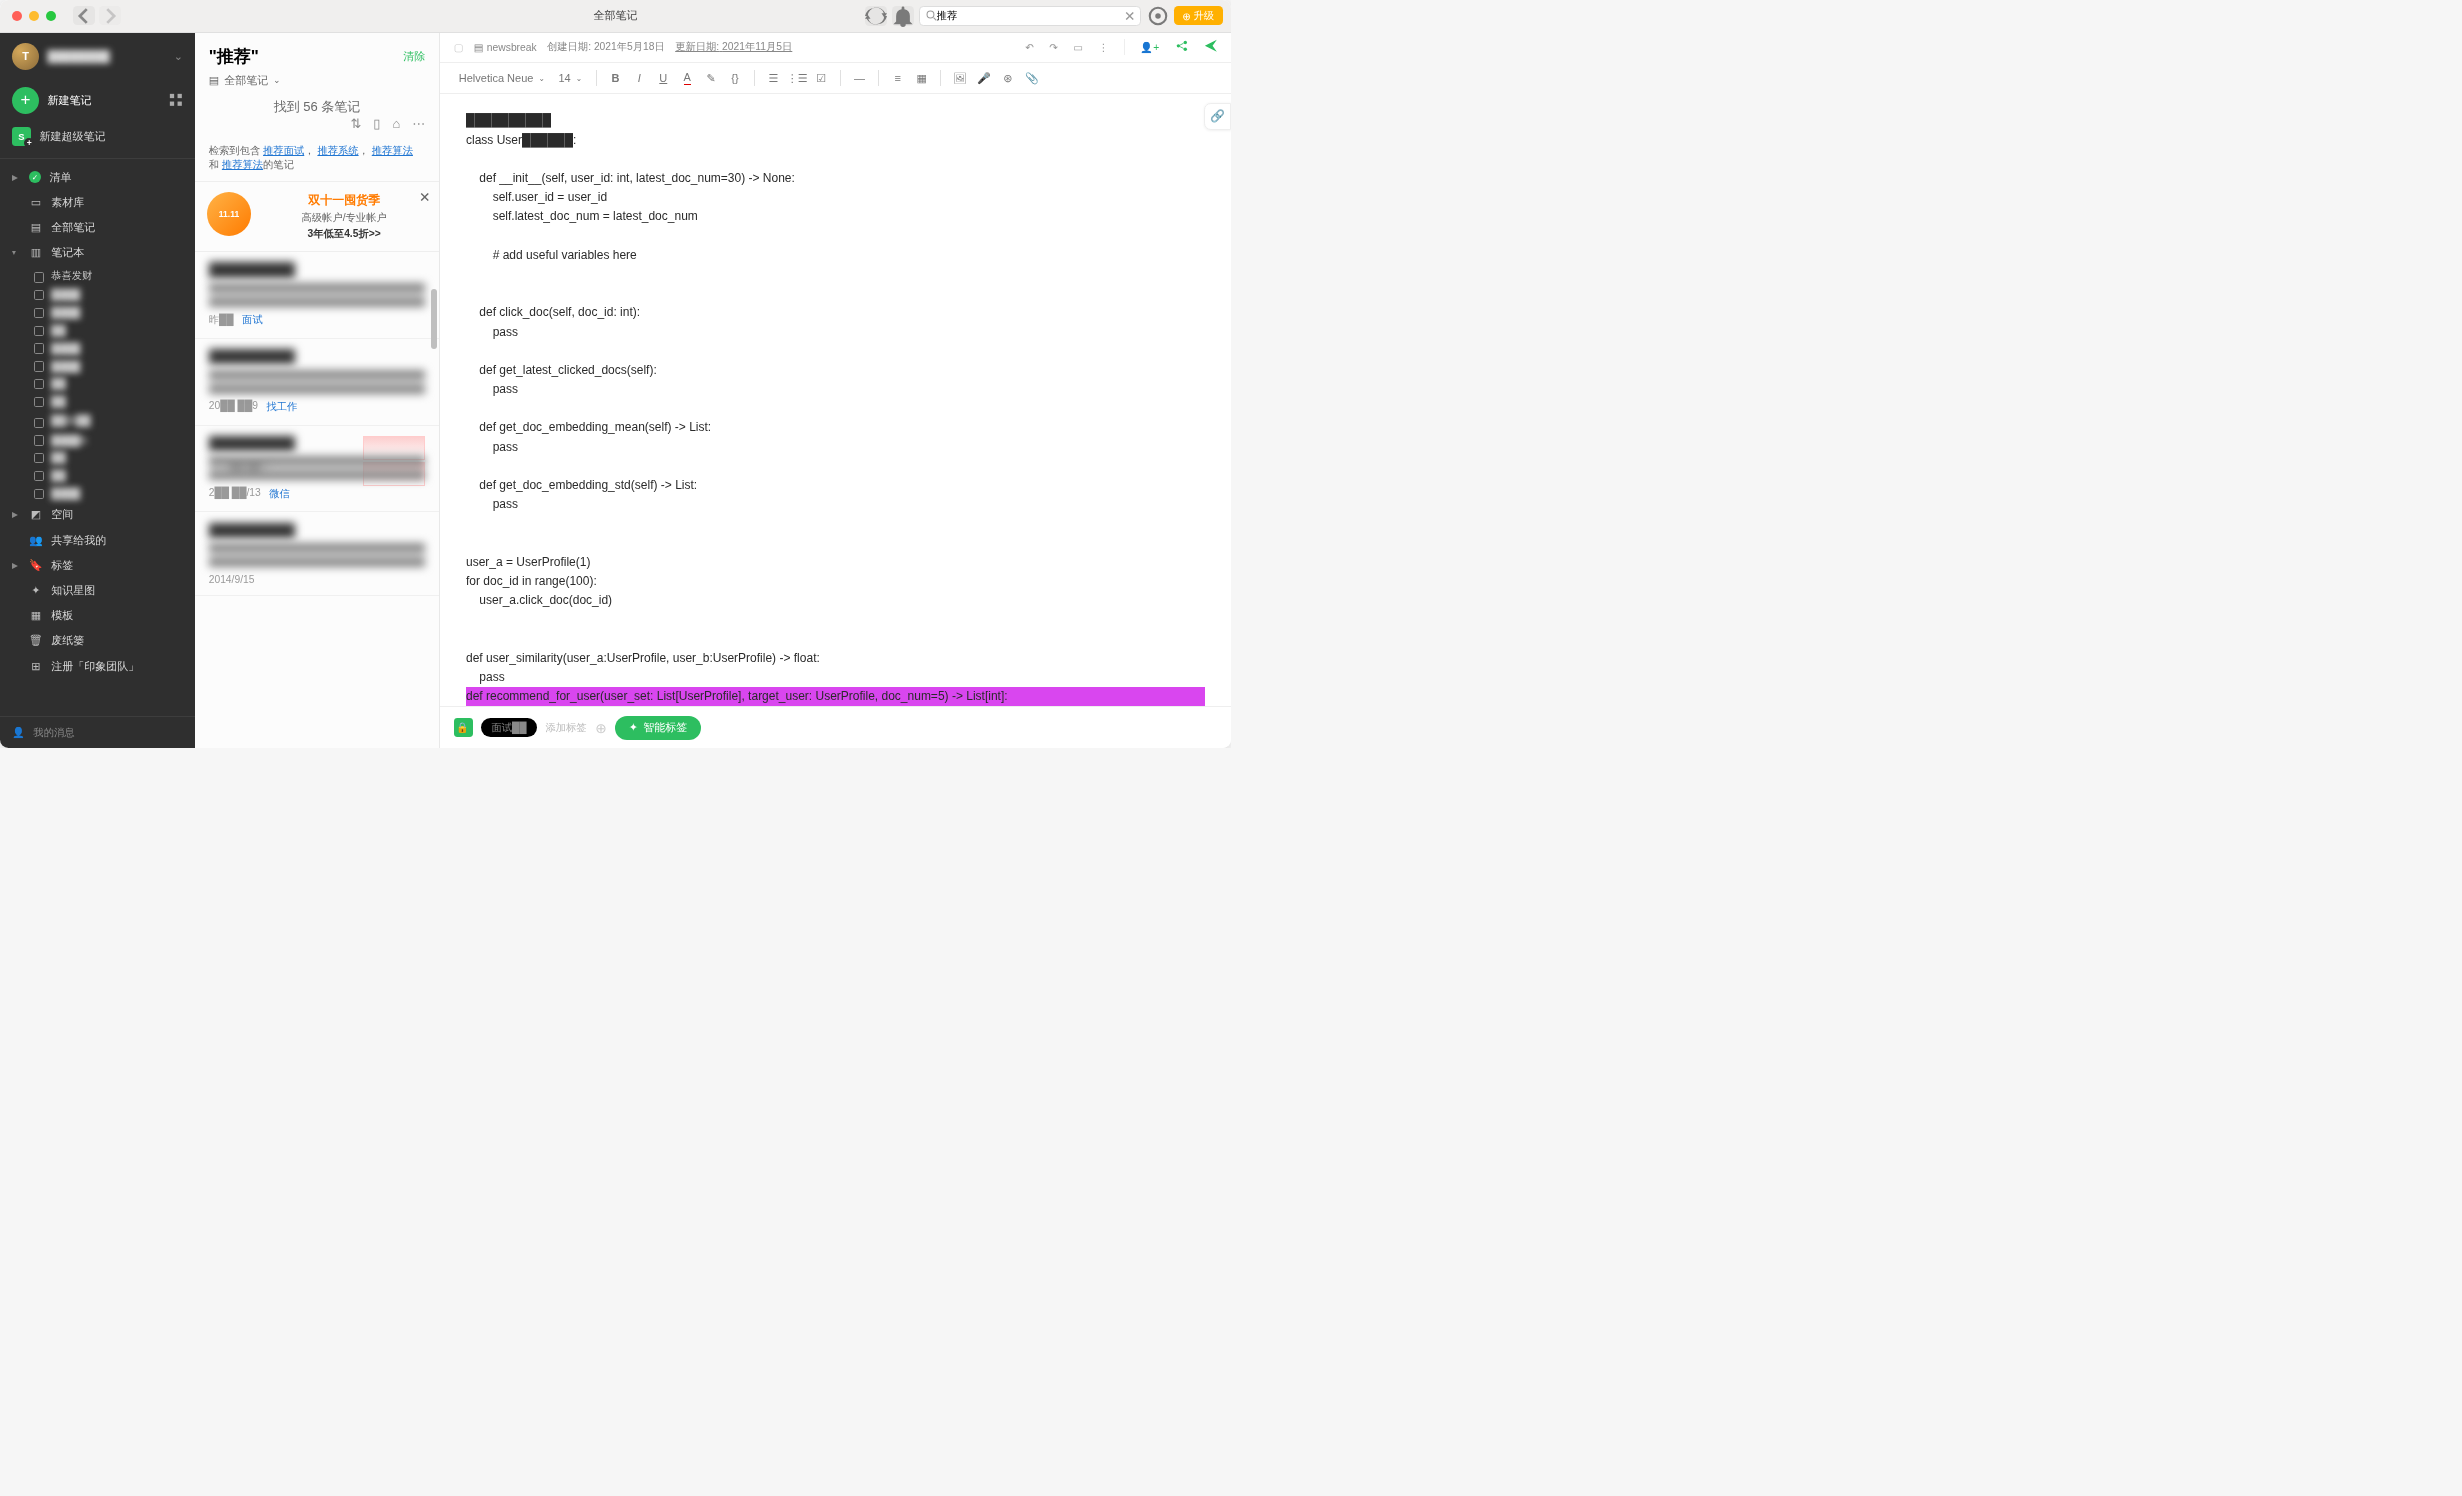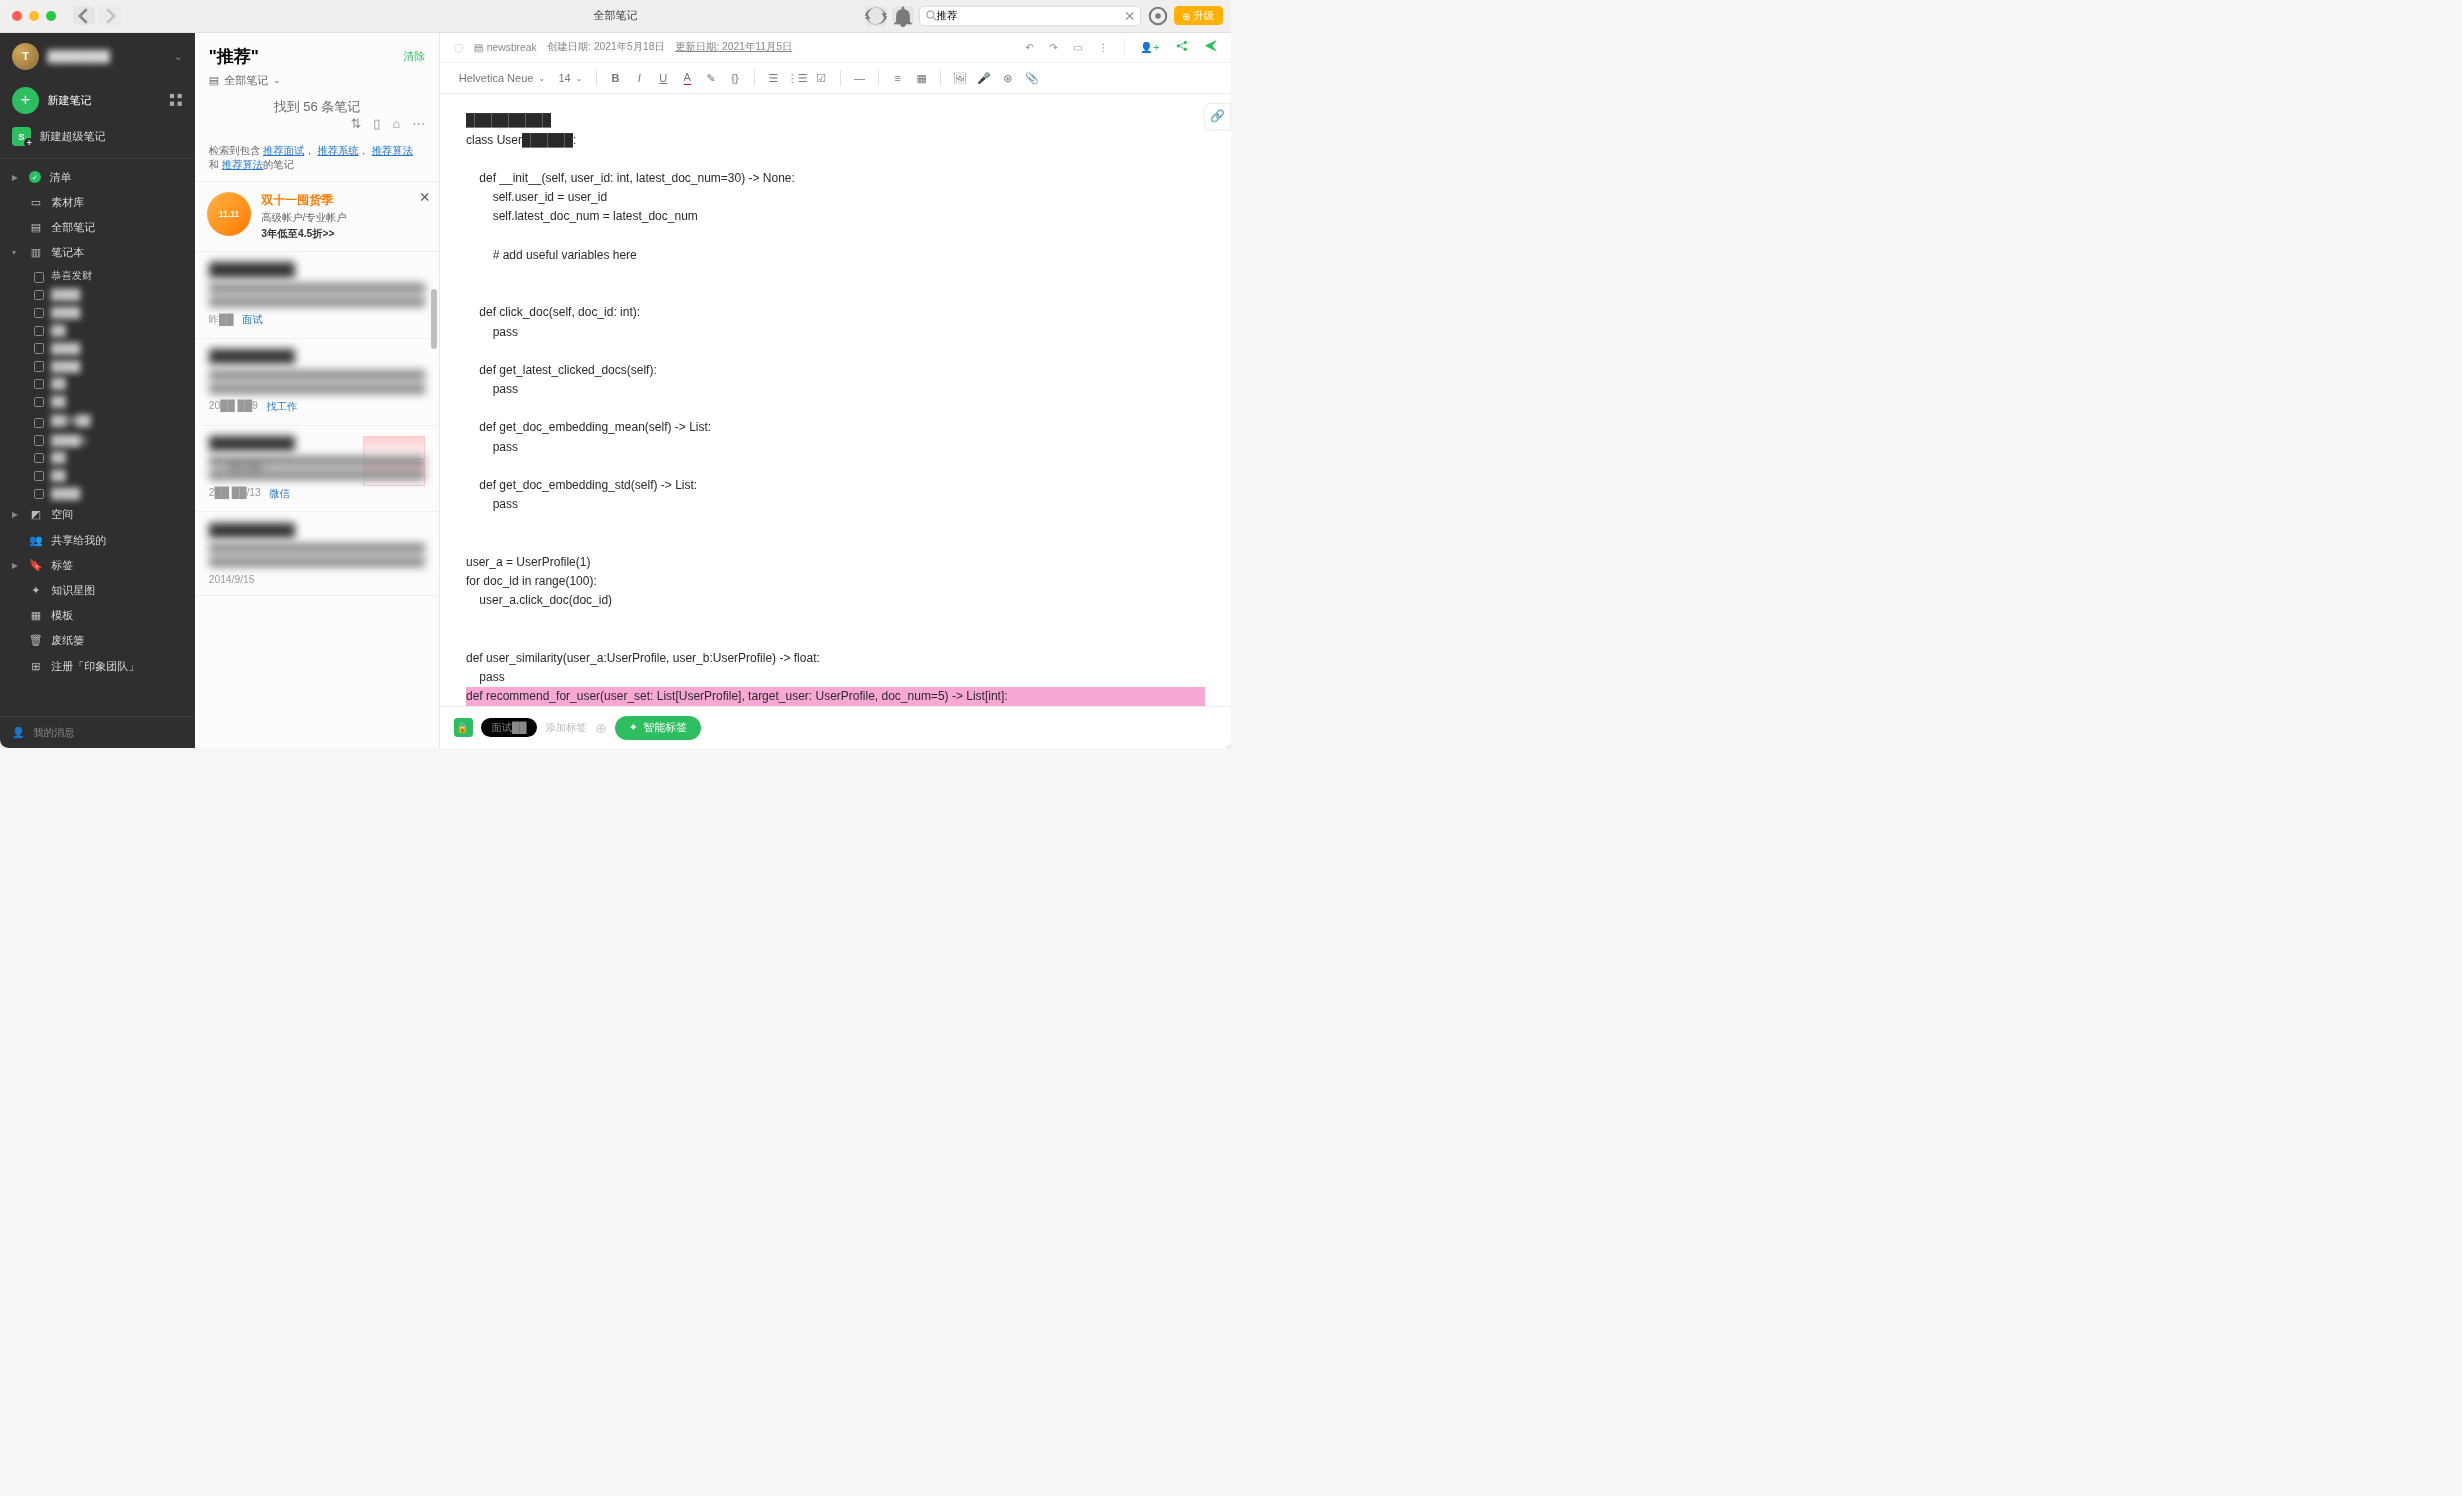--- a/index.html
+++ b/index.html
@@ -54,21 +54,21 @@
 .nl-header { padding:12px 13.7px 5.1px; display:flex; align-items:center; justify-content:space-between; }
 .nl-title { font-size:17px; font-weight:600; }
 .nl-clear { color:#2dbe60; font-size:11px; }
 .nl-src { padding:0 13.7px 6.8px; display:flex; align-items:center; gap:5.1px; color:#6a6a6a; font-size:11px; }
 .nl-count-row { padding:3.4px 13.7px 8.5px; display:flex; align-items:center; font-size:13px; color:#6a6a6a;flex-direction:column; }
 .nl-count-row .icons { margin-left:auto; display:flex; gap:12px; color:#8a8a8a; }
 .nl-suggest { padding:5.1px 13.7px 8.5px; font-size:10.3px; color:#6a6a6a; border-bottom:0.9px solid #eee; }
 .nl-suggest a { color:#2176d2; text-decoration:underline; }
 .promo { display:flex; padding:10.3px 12px; gap:10.3px; border-bottom:0.9px solid #eee; position:relative; }
 .promo-badge { width:44px; height:44px; border-radius:50%; background:linear-gradient(135deg,#ffb347,#ff7b00); display:flex; align-items:center; justify-content:center; color:#fff; font-size:19px; font-weight:bold; }
-.promo-txt { flex:1; font-size:10.3px; }
+.promo-txt { flex:1; font-size:10.3px;text-align:center; }
 .promo-title { color:#ff7b00; font-weight:600; font-size:12px; }
 .promo-sub { color:#666; margin-top:1.7px; }
 .promo-sub strong { color:#333; }
 .promo-close { position:absolute; top:6.8px; right:8.5px; color:#666; font-size:13.7px; }
 .note-items { flex:1; overflow-y:auto; }
 .note-item { padding:10.3px 13.7px; border-bottom:0.9px solid #f0f0f0; }
 .ni-title { font-size:12px; font-weight:600; filter:blur(4.3px); margin-bottom:5.1px; height:15.4px; background:linear-gradient(90deg,#333 40%,transparent 40%); }
 .ni-snippet { font-size:10.3px; color:#888; filter:blur(4.3px); height:24px; background:linear-gradient(#888 40%,transparent 40%,transparent 60%,#888 60%); margin-bottom:6.8px; }
 .ni-meta { font-size:10.3px; color:#999; display:flex; gap:8.5px; }
 .ni-tag { color:#2176d2; }
@@ -81,21 +81,21 @@
 .ed-top .nb-link { color:#888; display:flex; align-items:center; gap:3.4px; }
 .ed-top-icons { margin-left:auto; display:flex; gap:15.4px; align-items:center; color:#999; }
 .ed-top-icons .grn { color:#2dbe60; }
 .ed-toolbar { display:flex; align-items:center; padding:5.1px 13.7px; gap:3.4px; border-bottom:0.9px solid #eee; color:#777; font-size:11px; }
 .ed-sel { display:flex; align-items:center; gap:5.1px; padding:1.7px 5.1px; }
 .ed-sel .caret { font-size:7.7px; }
 .ed-sep { width:0.9px; height:15.4px; background:#e0e0e0; margin:0 5.1px; }
 .ed-btn { width:20.5px; height:20.5px; display:flex; align-items:center; justify-content:center; border-radius:2.6px; }
 .under-red { border-bottom:1.7px solid #d00; padding-bottom:0.9px; }
 .ed-content { flex:1; padding:17px 26px; overflow-y:auto; font-family:"Helvetica Neue",sans-serif; font-size:12px; color:#2a2a2a; line-height:1.6; position:relative; }
-.ed-content .hl { background:#f9a8d4; }
+.ed-content .hl { background:#d946ef; }
 .link-float { position:absolute; top:8.5px; right:0; width:27px; height:27px; background:#fff; border:0.9px solid #eee; border-radius:6.8px 0 0 6.8px; display:flex; align-items:center; justify-content:center; color:#999; box-shadow:0 0.9px 2.6px rgba(0,0,0,0.06); }
 .ed-bottom { display:flex; align-items:center; padding:8.5px 13.7px; gap:8.5px; border-top:0.9px solid #eee; }
 .tag-lock { width:19px; height:19px; background:#2dbe60; border-radius:3.4px; color:#fff; display:flex; align-items:center; justify-content:center; font-size:10.3px; }
 .tag-pill { background:#000000; color:#888; border-radius:10.3px; padding:2.6px 10.3px; font-size:10.3px; }
 .add-tag { color:#bbb; font-size:10.3px; }
 .add-plus { color:#ccc; }
 .smart-tag { background:#2dbe60; color:#fff; border-radius:12px; padding:4.3px 13.7px; font-size:11px; display:flex; align-items:center; gap:5.1px; }
 svg { fill:currentColor; }
 </style>
 </head>

